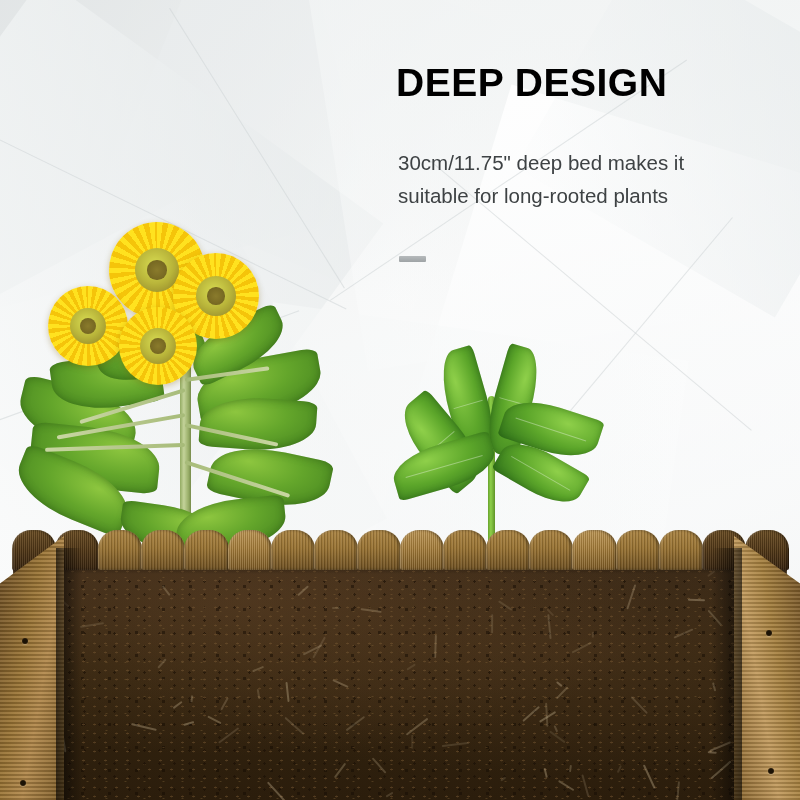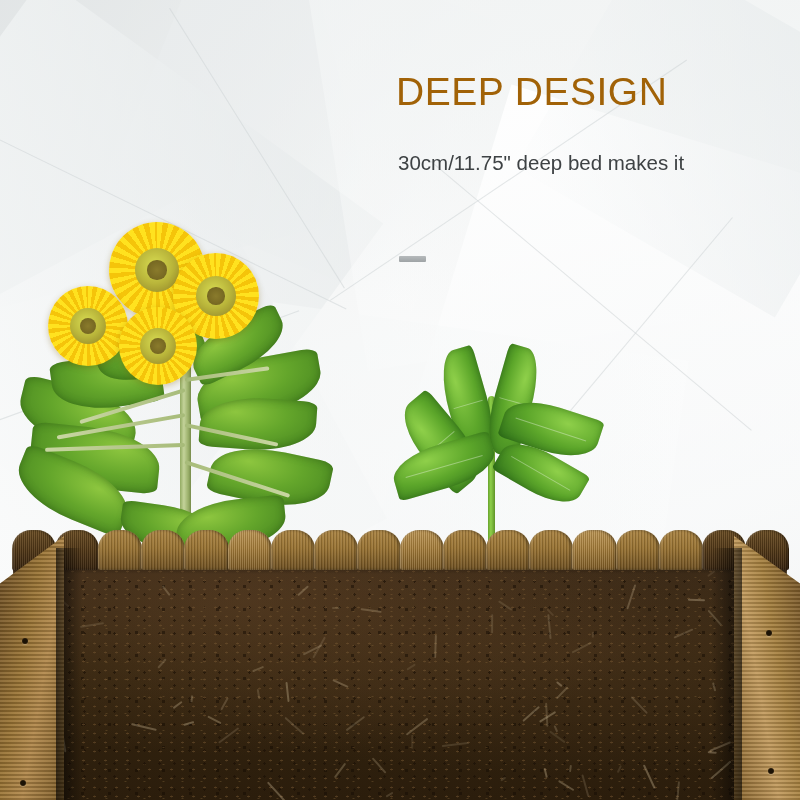--- a/index.html
+++ b/index.html
@@ -53,23 +53,23 @@
   }
   .e1 { top:120px; left:-40px; width:430px; transform: rotate(26deg); }
   .e2 { top:8px;  left:170px; width:330px; transform: rotate(58deg); }
   .e3 { top:300px; left:330px; width:430px; transform: rotate(-34deg); }
   .e4 { top:160px; left:430px; width:420px; transform: rotate(40deg); }
   .e5 { top:470px; left:520px; width:330px; transform: rotate(-50deg); }
   .e6 { top:430px; left:-30px; width:350px; transform: rotate(-20deg); }
 
   
   .headline {
-    position: absolute; left: 396px; top: 72px;
-    font-size: 39px; font-weight: normal; letter-spacing: .5px;
-    color: #a16207; line-height: 1;
+    position: absolute; left: 396px; top: 63px;
+    font-size: 39px; font-weight: bold; letter-spacing: .5px;
+    color: #000000; line-height: 1;
     white-space: nowrap;
   }
   .subline {
     position: absolute; left: 398px; top: 146px;
     font-size: 20.5px; color: #3e4244; line-height: 1.62;
     white-space: nowrap;
   }
   .subline div { white-space: nowrap; }
   .divider {
     position: absolute; left: 399px; top: 256px;
@@ -247,20 +247,21 @@
   <div class="edge e1"></div>
   <div class="edge e2"></div>
   <div class="edge e3"></div>
   <div class="edge e4"></div>
   <div class="edge e5"></div>
   <div class="edge e6"></div>
 
   <div class="headline">DEEP DESIGN</div>
   <div class="subline">
     <div>30cm/11.75" deep bed makes it</div>
+    <div>suitable for long-rooted plants</div>
   </div>
   <div class="divider"></div>
 
   <div class="plant" id="sunflower">
     <div class="sf-stem"></div>
     <div id="sf-parts">
         <div class="sf-leaf" style="left: 18px; top: 150px; width: 120px; height: 58px; transform: rotate(14deg) scaleX(-1);"></div>
         <div class="sf-leaf" style="left: 30px; top: 190px; width: 130px; height: 60px; transform: rotate(6deg) scaleX(-1);"></div>
         <div class="sf-leaf" style="left: 14px; top: 225px; width: 118px; height: 55px; transform: rotate(22deg) scaleX(-1);"></div>
         <div class="sf-leaf" style="left: 52px; top: 118px; width: 110px; height: 52px; transform: rotate(-8deg) scaleX(-1);"></div>

